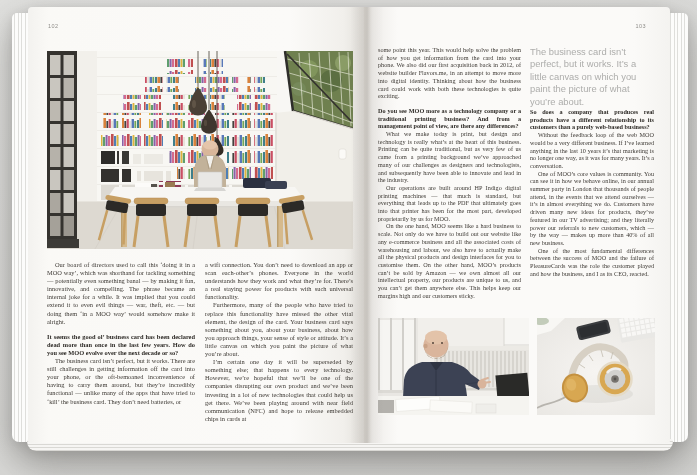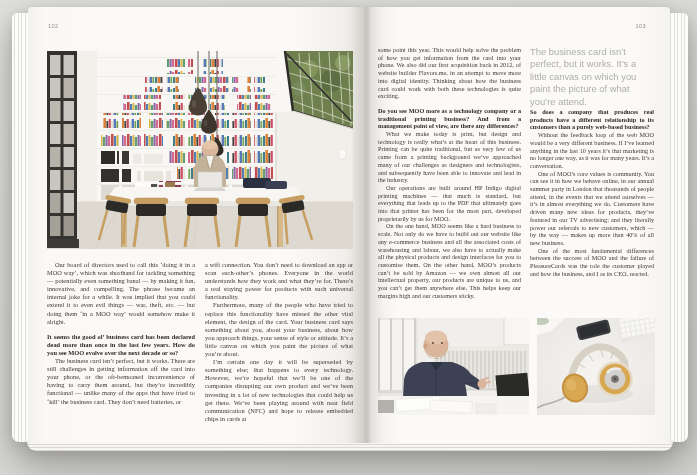--- a/index.html
+++ b/index.html
@@ -277,21 +277,21 @@
 
     <div class="rp-col1 pg">
       <p>some point this year. This would help solve the problem of how you get information from the card into your phone. We also did our first acquisition back in 2012, of website builder Flavors.me, in an attempt to move more into digital identity. Thinking about how the business card could work with both these technologies is quite exciting.</p>
       <p class="q">Do you see MOO more as a technology company or a traditional printing business? And from a management point of view, are there any differences?</p>
       <p class="ind">What we make today is print, but design and technology is really what’s at the heart of this business. Printing can be quite traditional, but as very few of us came from a printing background we’ve approached many of our challenges as designers and technologists, and subsequently have been able to innovate and lead in the industry.</p>
       <p class="ind">Our operations are built around HP Indigo digital printing machines — that much is standard, but everything that leads up to the PDF that ultimately goes into that printer has been for the most part, developed proprietarily by us for MOO.</p>
       <p class="ind">On the one hand, MOO seems like a hard business to scale. Not only do we have to build out our website like any e-commerce business and all the associated costs of warehousing and labour, we also have to actually make all the physical products and design interfaces for you to customise them. On the other hand, MOO’s products can’t be sold by Amazon — we own almost all our intellectual property, our products are unique to us, and you can’t get them anywhere else. This helps keep our margins high and our customers sticky.</p>
     </div>
 
     <div class="rp-col2 pg">
-      <p class="quote">The business card isn’t perfect, but it works. It’s a little canvas on which you paint the picture of what you’re attend.</p>
+      <p class="quote">The business card isn’t perfect, but it works. It’s a little canvas on which you paint the picture of what you’re about.</p>
       <p class="q" style="margin-top:0">So does a company that produces real products have a different relationship to its customers than a purely web-based business?</p>
       <p class="ind">Without the feedback loop of the web MOO would be a very different business. If I’ve learned anything in the last 10 years it’s that marketing is no longer one way, as it was for many years. It’s a conversation.</p>
       <p class="ind">One of MOO’s core values is community. You can see it in how we behave online, in our annual summer party in London that thousands of people attend, in the events that we attend ourselves — it’s in almost everything we do. Customers have driven many new ideas for products, they’ve featured in our TV advertising; and they literally power our referrals to new customers, which — by the way — makes up more than 40% of all new business.</p>
       <p class="ind">One of the most fundamental differences between the success of MOO and the failure of PleasureCards was the role the customer played and how the business, and I as its CEO, reacted.</p>
     </div>
 
     <div class="photo ph-portrait" role="img" aria-label="Bald bearded man in a dark navy shirt sitting at a white desk in front of a radiator, gesturing while talking">
       <svg viewBox="0 0 151 97" preserveAspectRatio="none">
         <rect width="151" height="97" fill="#f1efeb"></rect>
 

